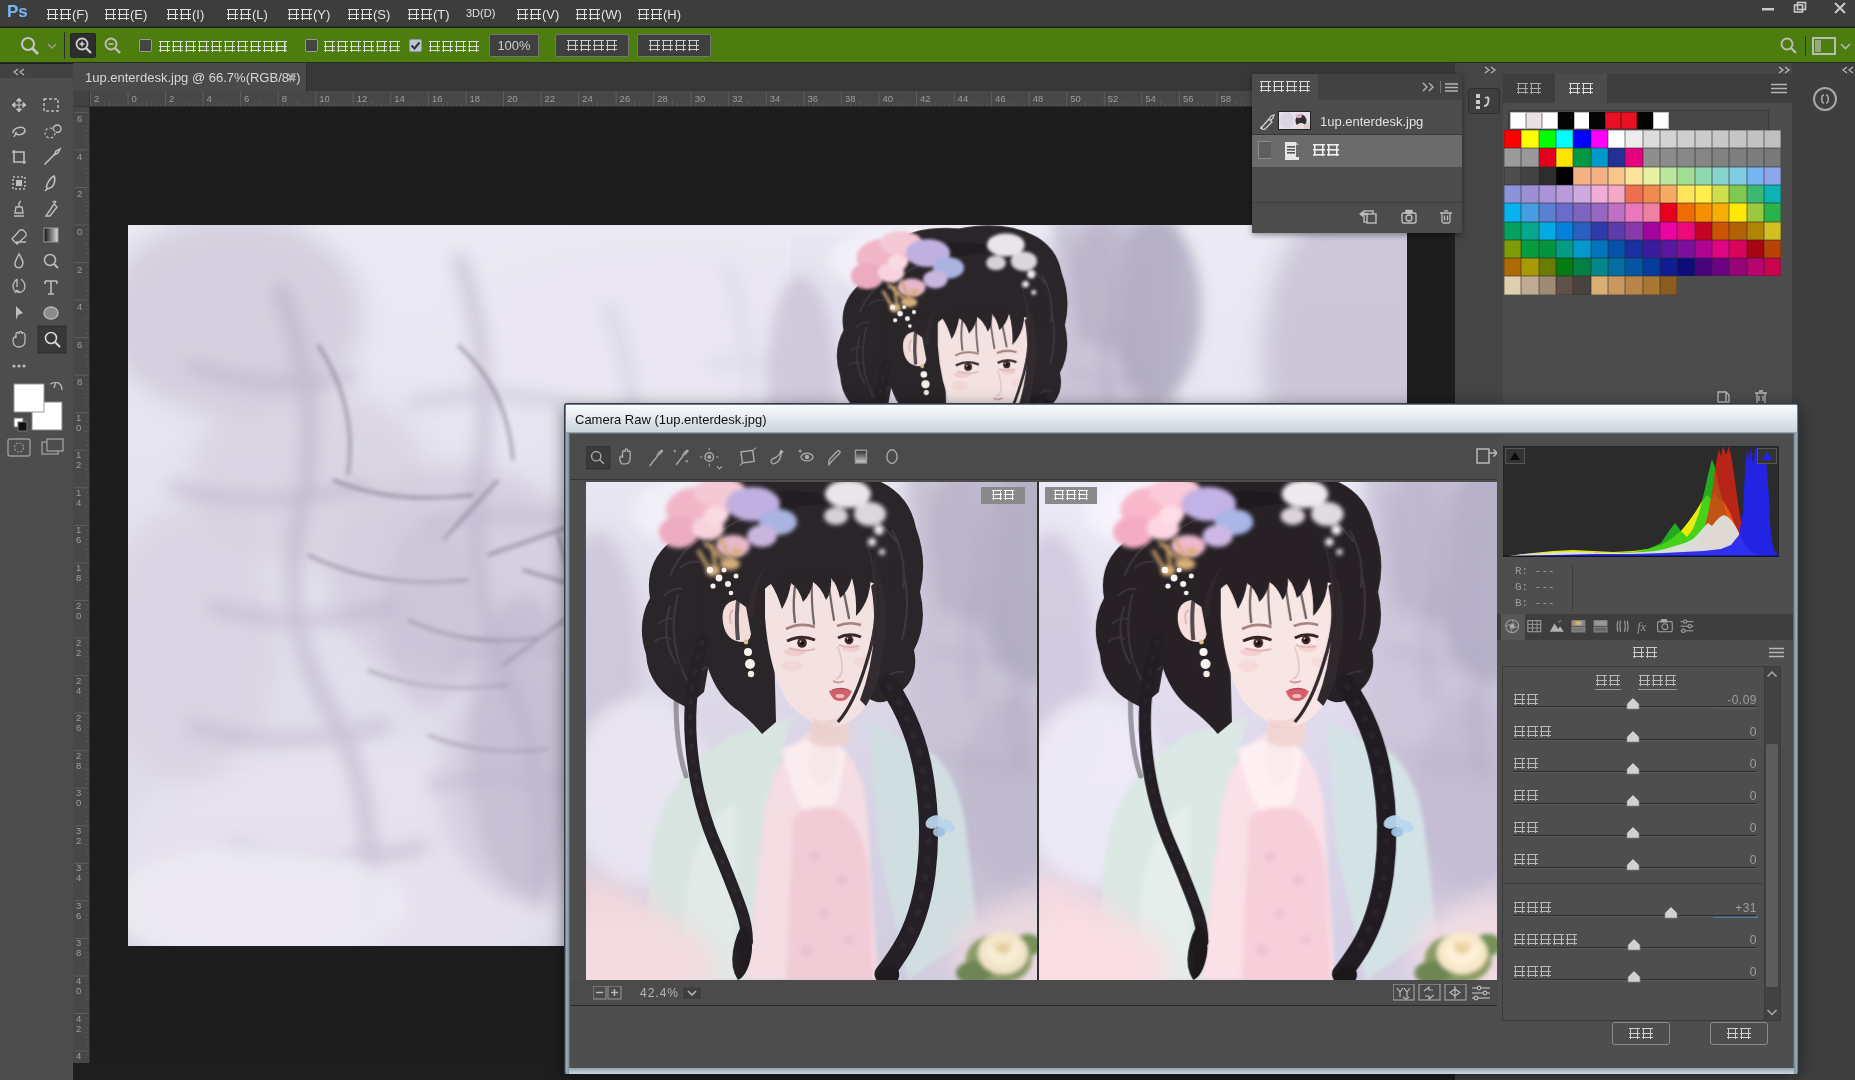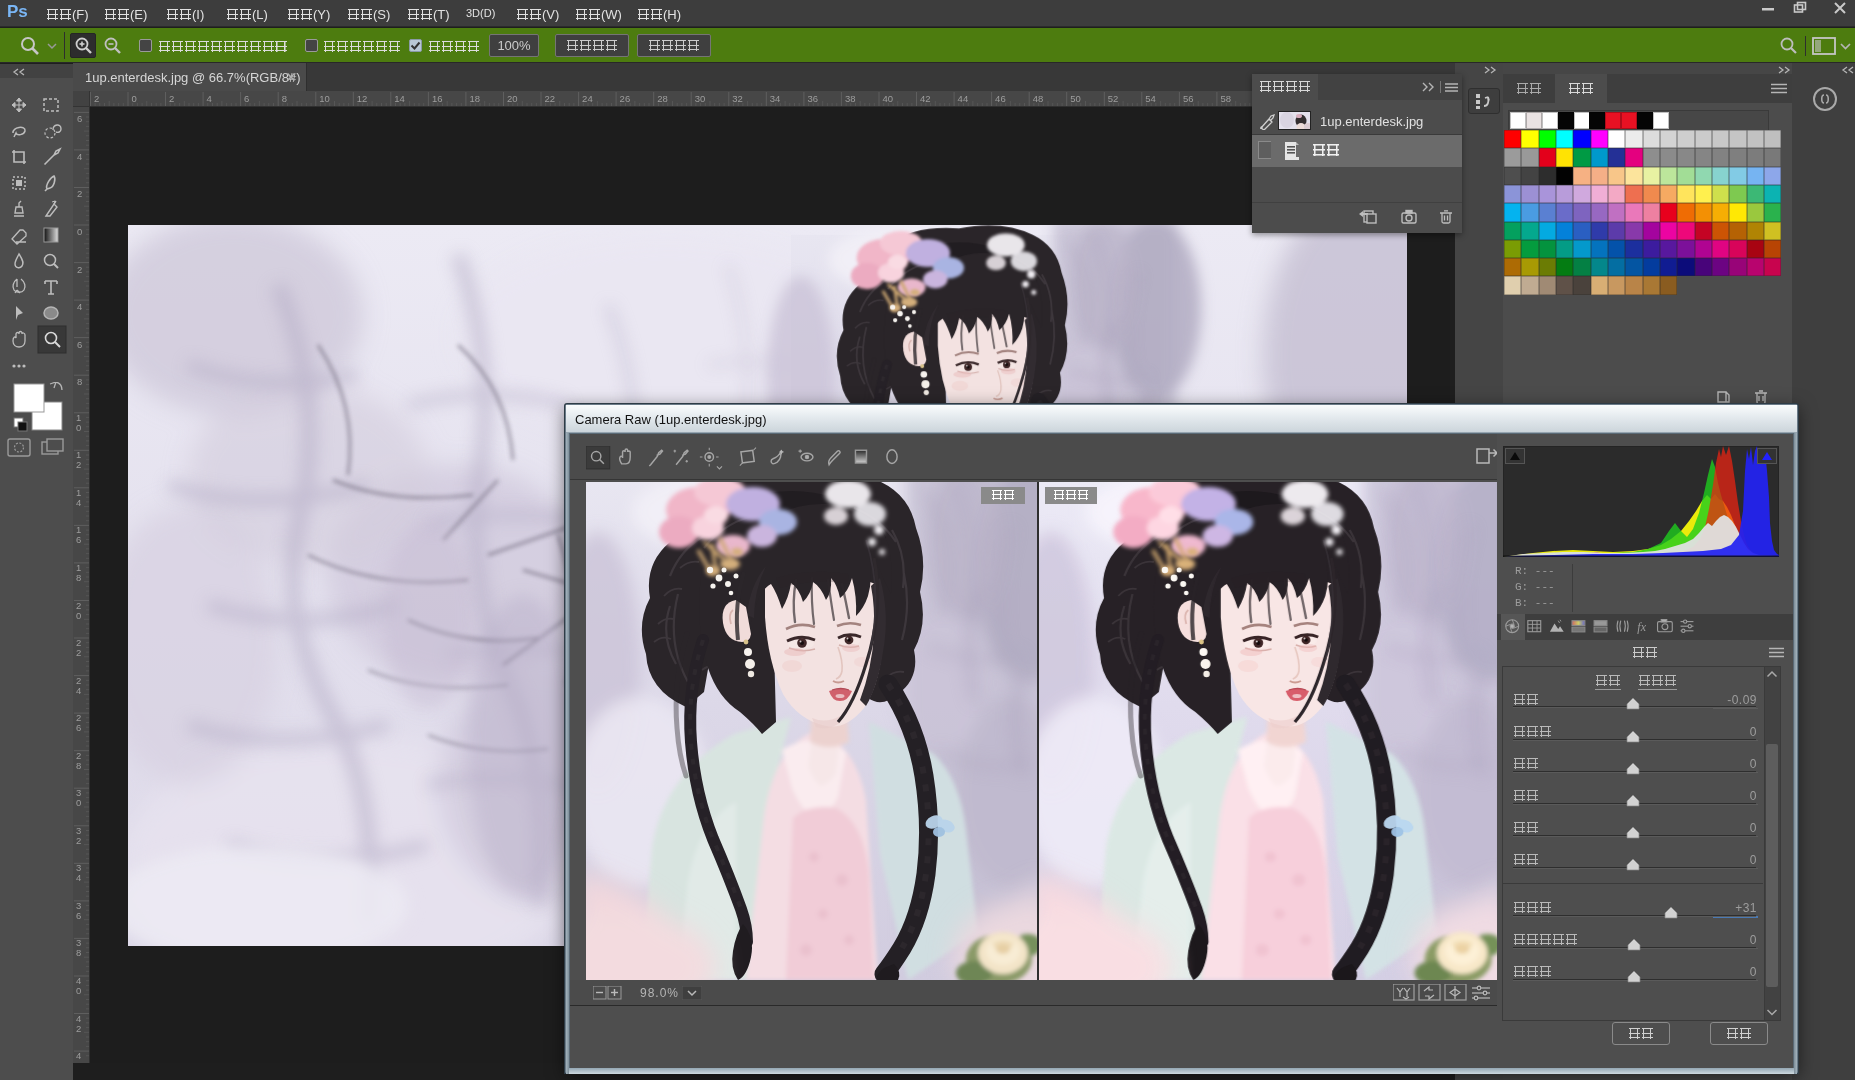--- a/index.html
+++ b/index.html
@@ -1033,21 +1033,21 @@
 <div class="abs" style="left:459px;top:5px;width:52px;height:17px;background:#8a8a8a;color:#fff;font-size:12px;text-align:center;line-height:17px"><i class="cj"></i><i class="cj"></i><i class="cj"></i></div>
 </div>
 <div class="abs" style="left:4px;top:575px;width:1223px;height:26px;background:#4b4b4b;border-bottom:1px solid #2a2a2a">
 <svg class="abs" style="left:23px;top:6px" width="120" height="14" viewBox="0 0 120 14">
 <rect x="0" y="0" width="13" height="13" fill="none" stroke="#9a9a9a"></rect>
           <line x1="3" y1="6.5" x2="10" y2="6.5" stroke="#b9b9b9" stroke-width="1.4"></line>
 <rect x="15" y="0" width="13" height="13" fill="none" stroke="#9a9a9a"></rect>
           <line x1="18" y1="6.5" x2="25" y2="6.5" stroke="#b9b9b9" stroke-width="1.4"></line>
           <line x1="21.5" y1="3" x2="21.5" y2="10" stroke="#b9b9b9" stroke-width="1.4"></line>
 </svg>
-<span class="abs" style="left:70px;top:6px;font-size:12px;color:#b5b5b5;letter-spacing:1px">98.0%</span>
+<span class="abs" style="left:70px;top:6px;font-size:12px;color:#b5b5b5;letter-spacing:1px">42.4%</span>
 <svg class="abs" style="left:112px;top:6px" width="20" height="14" viewBox="0 0 20 14">
           <rect width="20" height="14" fill="#3f3f3f" stroke="#5a5a5a"></rect>
           <path d="M6 5 l4 4 4 -4" fill="none" stroke="#b9b9b9" stroke-width="1.5"></path>
         </svg>
 <svg class="abs" style="left:823px;top:4px" width="100" height="18" viewBox="0 0 100 18">
 <g fill="none" stroke="#b9b9b9" stroke-width="1.3">
 <rect x="0" y="0" width="21" height="16" stroke="#9a9a9a"></rect>
             <path d="M4 4 l3 4 v5 M10 4 l-3 4 M11 4 l3 4 v5 M17 4 l-3 4 M10 13 l3 2 3 -2" stroke-width="1.2"></path>
 <rect x="26" y="0" width="21" height="16" stroke="#9a9a9a"></rect>
             <path d="M31 7 l5 -4 v3 h4 M41 11 l-5 4 v-3 h-4" stroke-width="1.2"></path>

